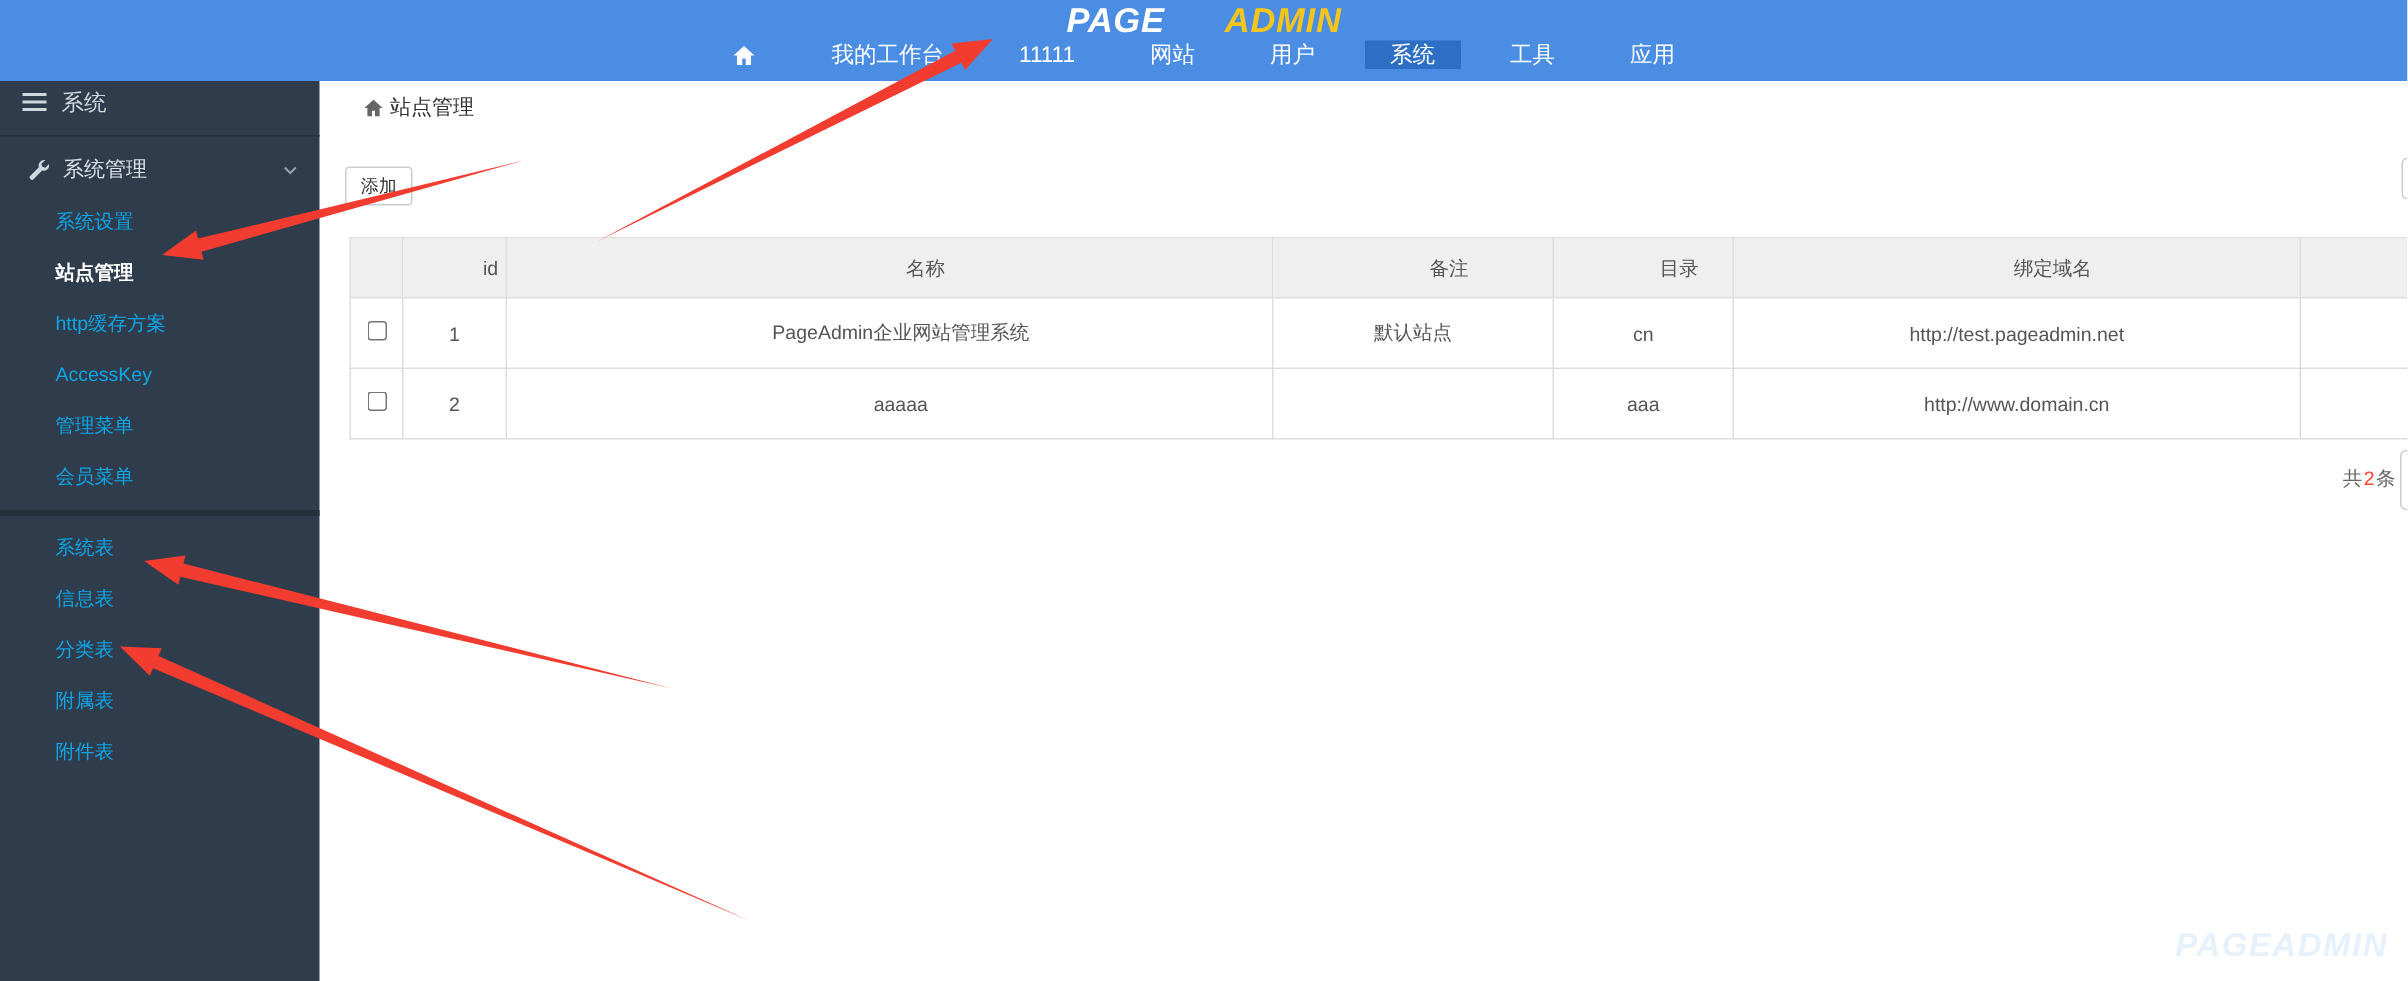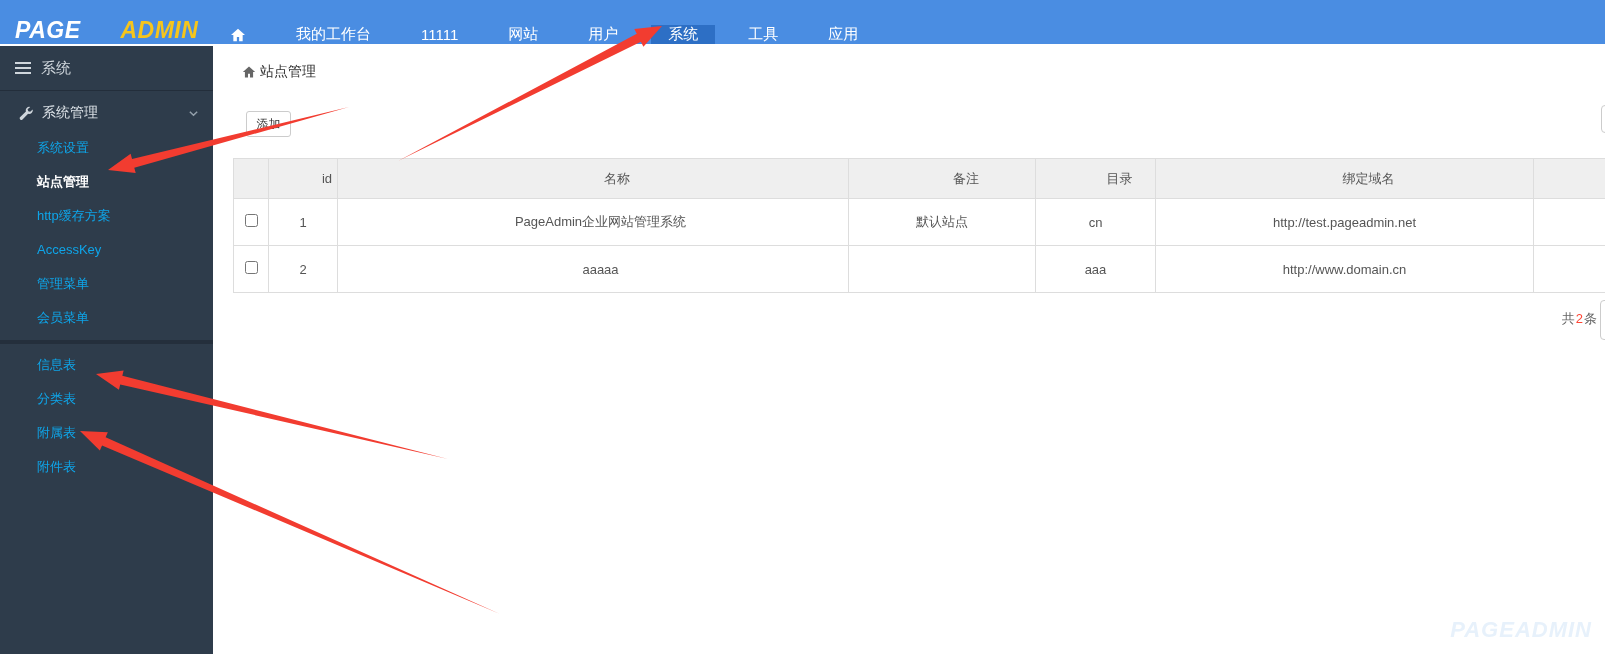--- a/index.html
+++ b/index.html
@@ -1,22 +1,22 @@
 <!DOCTYPE html>
 <html><head>
 <meta charset="utf-8">
 <style>
   * { margin:0; padding:0; box-sizing:border-box; }
   html,body { width:1605px; height:654px; overflow:hidden;
     font-family:"Liberation Sans","DejaVu Sans",sans-serif; background:#fff; }
   .stage { position:relative; width:1605px; height:654px; overflow:hidden; }
 
   
-  .topbar { position:absolute; left:0; top:0; width:1605px; height:44px;
-    background:#4a8de2; display:flex; align-items:flex-end; z-index:5; }
+  .topbar { position:absolute; left:0; top:0; width:1605px; height:54px;
+    background:#4a8de2; display:flex; align-items:center; z-index:5;flex-direction:column; }
   .logo { width:213px; display:flex; align-items:center; padding-left:15px;
     font-style:italic; font-weight:900; font-size:23px; letter-spacing:.5px;
     white-space:nowrap; }
   .logo .p1 { color:#ffffff; }
   .logo .p2 { color:#f6c51c;margin-left:40px; }
   .topnav { display:flex; align-items:stretch;gap:16px; }
   .topnav-item { display:flex; align-items:center; padding:0 17px; color:#fff;
     font-size:15px; cursor:pointer; white-space:nowrap; }
   .topnav-item.active { background:#2d6fc5; }
   .topnav-item svg { display:block; }
@@ -39,21 +39,21 @@
   .sitem.active { color:#ffffff; font-weight:bold; }
   .sdivider { height:4px; background:#242f3c; margin-top:5px; }
   .sgroup { padding-top:4px; }
 
   
   .main { position:absolute; left:213px; top:46px; width:1392px; height:608px;
     background:#fff; overflow:hidden; }
   .breadcrumb { position:absolute; left:29px; top:17px; display:flex;
     align-items:center; gap:4px; color:#333; font-size:14px; }
   .breadcrumb svg { display:block; }
-  .btn-add { position:absolute; left:33px; top:65px; width:45px; height:26px;
+  .btn-add { position:absolute; left:17px; top:65px; width:45px; height:26px;
     background:#fff; border:1px solid #ccc; border-radius:3px; color:#333;
     font-size:12px; text-align:center; line-height:24px; cursor:pointer; }
   .btn-cut-right { position:absolute; left:1388px; top:59px; width:40px;
     height:28px; background:#fff; border:1px solid #ccc; border-radius:4px; }
 
   table.grid { position:absolute; left:20px; top:112px; border-collapse:collapse;
     table-layout:fixed; width:1550px; font-size:13px; color:#555; }
   table.grid th, table.grid td { border:1px solid #ddd; text-align:center;
     overflow:hidden; white-space:nowrap; }
   table.grid th { height:40px; background:#efefef; font-weight:normal; color:#555;padding-left:48px; }
@@ -129,20 +129,21 @@
           </div>
           <div class="sitem">系统设置</div>
           <div class="sitem active">站点管理</div>
           <div class="sitem">http缓存方案</div>
           <div class="sitem">AccessKey</div>
           <div class="sitem">管理菜单</div>
           <div class="sitem">会员菜单</div>
         </div>
         <div class="sdivider"></div>
         <div class="sgroup">
+          <div class="sitem">系统表</div>
           <div class="sitem">信息表</div>
           <div class="sitem">分类表</div>
           <div class="sitem">附属表</div>
           <div class="sitem">附件表</div>
         </div>
       </div>
   </div>
 
   <div class="main">
     <div class="breadcrumb">

